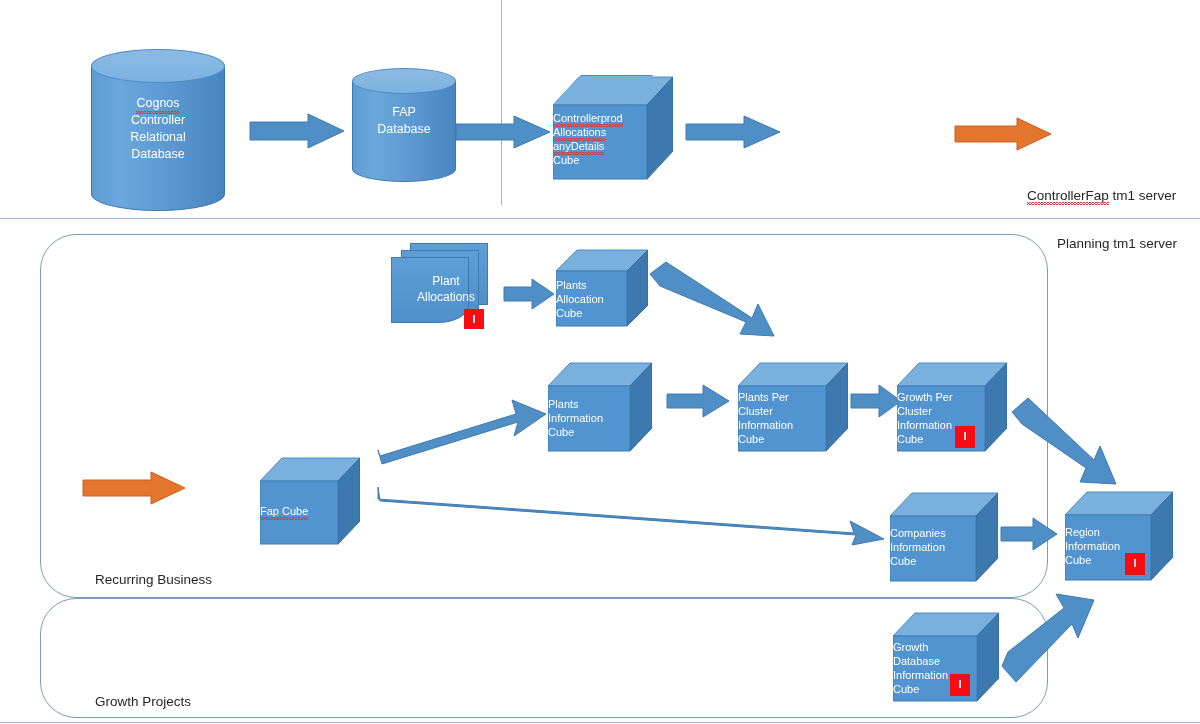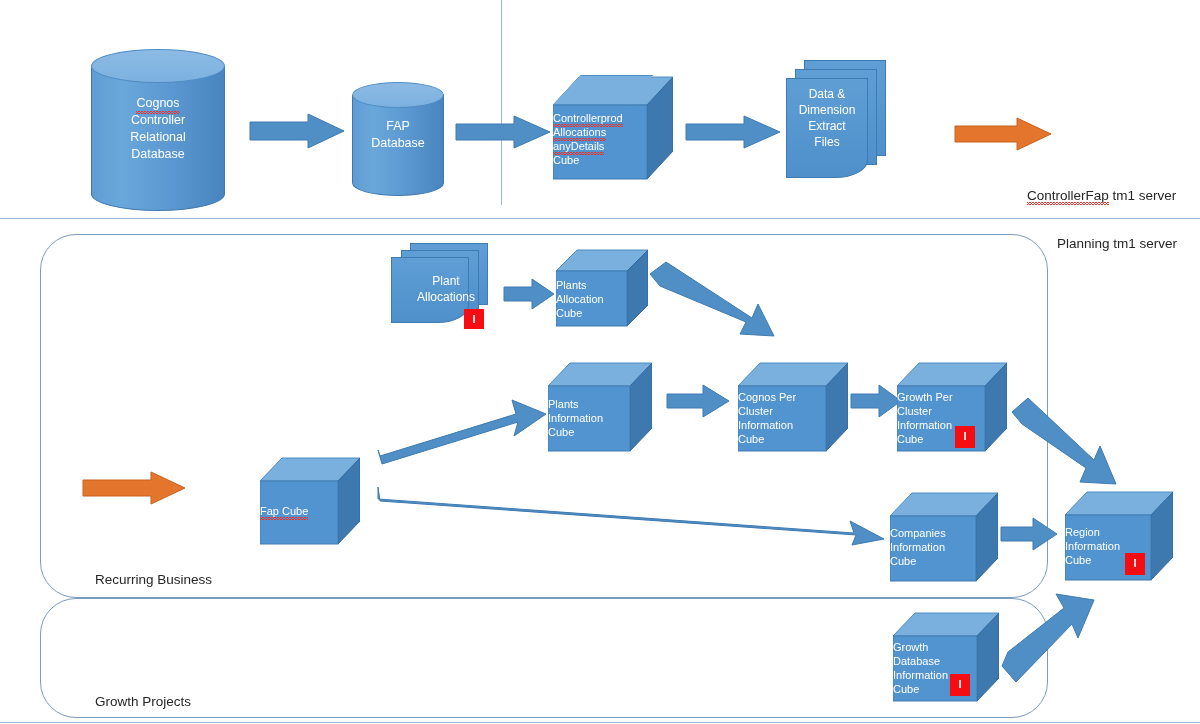--- a/index.html
+++ b/index.html
@@ -205,21 +205,21 @@
       <div>Controller</div>
       <div>Relational</div>
       <div>Database</div>
     </div>
   </div>
 
   <svg class="arrow-svg" style="left:250px; top:114px;" width="96" height="36">
     <polygon points="0,8 58,8 58,0 94,17 58,34 58,26 0,26" fill="#4f8fc6" stroke="#3e7bb0" stroke-width="1"></polygon>
   </svg>
 
-  <div class="cyl" style="left:352px; top:82px; width:92px; height:104px;">
+  <div class="cyl" style="left:352px; top:68px; width:104px; height:104px;">
     <div class="cyl-bottom" style="top:88px; height:26px;"></div>
     <div class="cyl-body" style="top:13px; height:88px;"></div>
     <div class="cyl-top" style="top:0px; height:26px;"></div>
     <div class="cyl-text" style="top:36px;">
       <div>FAP</div>
       <div>Database</div>
     </div>
   </div>
 
   <svg class="arrow-svg" style="left:456px; top:116px;" width="96" height="34">
@@ -240,31 +240,20 @@
       <div><span class="sq-underline">Allocations</span></div>
       <div><span class="sq-underline">anyDetails</span></div>
       <div>Cube</div>
     </div>
   </div>
 
   <svg class="arrow-svg" style="left:686px; top:116px;" width="96" height="34">
     <polygon points="0,8 58,8 58,0 94,16 58,32 58,24 0,24" fill="#4f8fc6" stroke="#3e7bb0" stroke-width="1"></polygon>
   </svg>
 
-  <div class="filestack" style="left:782px; top:60px; width:118px; height:124px;">
-    <div class="sheet" style="left:22px; top:0px; width:82px; height:96px;"></div>
-    <div class="sheet" style="left:13px; top:9px; width:82px; height:96px;"></div>
-    <div class="sheet sheet-front" style="left:4px; top:18px; width:82px; height:100px;"></div>
-    <div class="fs-text" style="left:4px; top:26px; width:82px;">
-      <div>Data &amp;</div>
-      <div>Dimension</div>
-      <div>Extract</div>
-      <div>Files</div>
-    </div>
-  </div>
 
   <svg class="arrow-svg" style="left:955px; top:118px;" width="98" height="34">
     <polygon points="0,8 62,8 62,0 96,16 62,32 62,24 0,24" fill="#e3762c" stroke="#c96021" stroke-width="1"></polygon>
   </svg>
 
   <div class="filestack" style="left:388px; top:243px; width:118px; height:92px;">
     <div class="sheet" style="left:22px; top:0px; width:78px; height:62px;"></div>
     <div class="sheet" style="left:13px; top:7px; width:78px; height:62px;"></div>
     <div class="sheet sheet-front" style="left:3px; top:14px; width:78px; height:66px;"></div>
     <div class="fs-text" style="left:3px; top:30px; width:78px;margin-left:16px;">
@@ -312,21 +301,21 @@
     <polygon points="0,9 36,9 36,0 62,16 36,32 36,23 0,23" fill="#4f8fc6" stroke="#3e7bb0" stroke-width="1"></polygon>
   </svg>
 
   <div class="cube" style="left:738px; top:361px; width:110px; height:92px;">
     <svg class="abs" style="left:0; top:0;" width="110" height="92">
       <polygon points="0,25 22,2 110,2 88,25" fill="#79b0dd" stroke="#4e8cc4" stroke-width="1"></polygon>
       <polygon points="88,25 110,2 110,67 88,90" fill="#3d79ae" stroke="#336a9b" stroke-width="1"></polygon>
       <rect x="0" y="25" width="88" height="65" fill="#5294cf" stroke="#3e7bb0" stroke-width="1"></rect>
     </svg>
     <div class="cube-text" style="left:0px; top:29px; width:88px;">
-      <div>Cognos  Per</div>
+      <div>Plants  Per</div>
       <div>Cluster</div>
       <div>Information</div>
       <div>Cube</div>
     </div>
   </div>
 
   <svg class="arrow-svg" style="left:851px; top:385px;" width="52" height="34">
     <polygon points="0,9 28,9 28,0 50,16 28,32 28,23 0,23" fill="#4f8fc6" stroke="#3e7bb0" stroke-width="1"></polygon>
   </svg>
 

